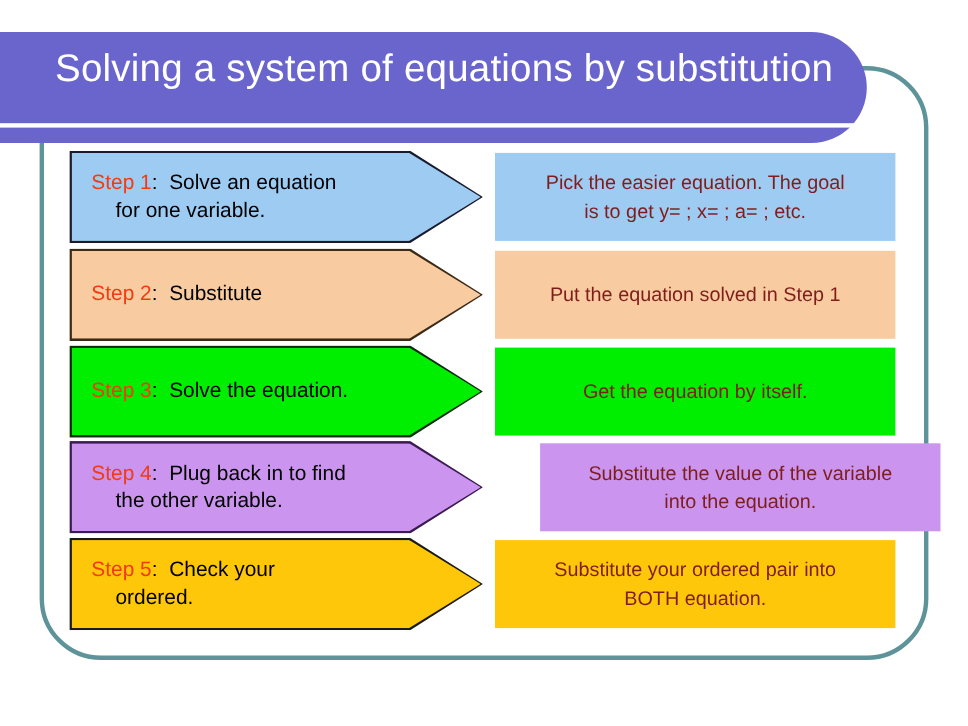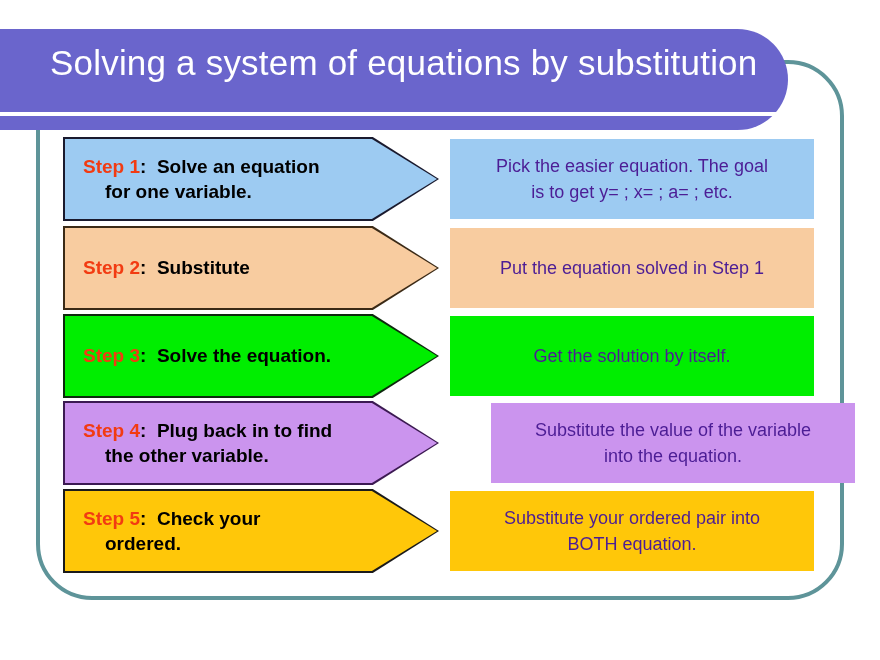--- a/index.html
+++ b/index.html
@@ -110,21 +110,21 @@
   .arrow-outline {
     position: absolute;
     left: 63px;
     width: 376px;
     clip-path: polygon(0 0, 82.4% 0, 100% 50%, 82.4% 100%, 0 100%);
   }
   .arrow-label {
     padding-left: 18px;
     padding-right: 70px;
     font-size: 19px;
-    font-weight: bold;
+    font-weight: normal;
     color: #000000;
     line-height: 1.32;
   }
   .arrow-label .step-num {
     color: #f23b12;
   }
   .arrow-label .indent {
     display: block;
     padding-left: 22px;
   }
@@ -133,21 +133,21 @@
   .desc {
     position: absolute;
     left: 450px;
     width: 364px;
     box-sizing: border-box;
     display: flex;
     align-items: center;
     justify-content: center;
     text-align: center;
     font-size: 18px;
-    color: #4c1d95;
+    color: #7f1d1d;
     line-height: 1.45;
     padding: 4px 12px;
   }
 </style>
 </head>
 <body>
 
 <div id="slide">
 
   <div id="frame-border"></div>
@@ -194,21 +194,21 @@
     <div class="step-row" style="top:316px;">
       <div class="arrow-outline" style="top:-2px;height:84px;background:#0d2a0d;"></div>
       <div class="arrow" style="top:0px;height:80px;background:#00ee00;">
         <div class="arrow-label">
           <span class="step-num">Step 3</span><span>:</span>&nbsp;
           <span>Solve the equation.</span>
         </div>
       </div>
       <div class="desc" style="top:0px;height:80px;background:#00ee00;">
         <div>
-          <span>Get the solution by itself.</span>
+          <span>Get the equation by itself.</span>
         </div>
       </div>
     </div>
 
     <div class="step-row" style="top:403px;">
       <div class="arrow-outline" style="top:-2px;height:84px;background:#3c1a52;"></div>
       <div class="arrow" style="top:0px;height:80px;background:#cb94ee;">
         <div class="arrow-label">
           <span class="step-num">Step 4</span><span>:</span>&nbsp;
           <span>Plug back in to find</span>

